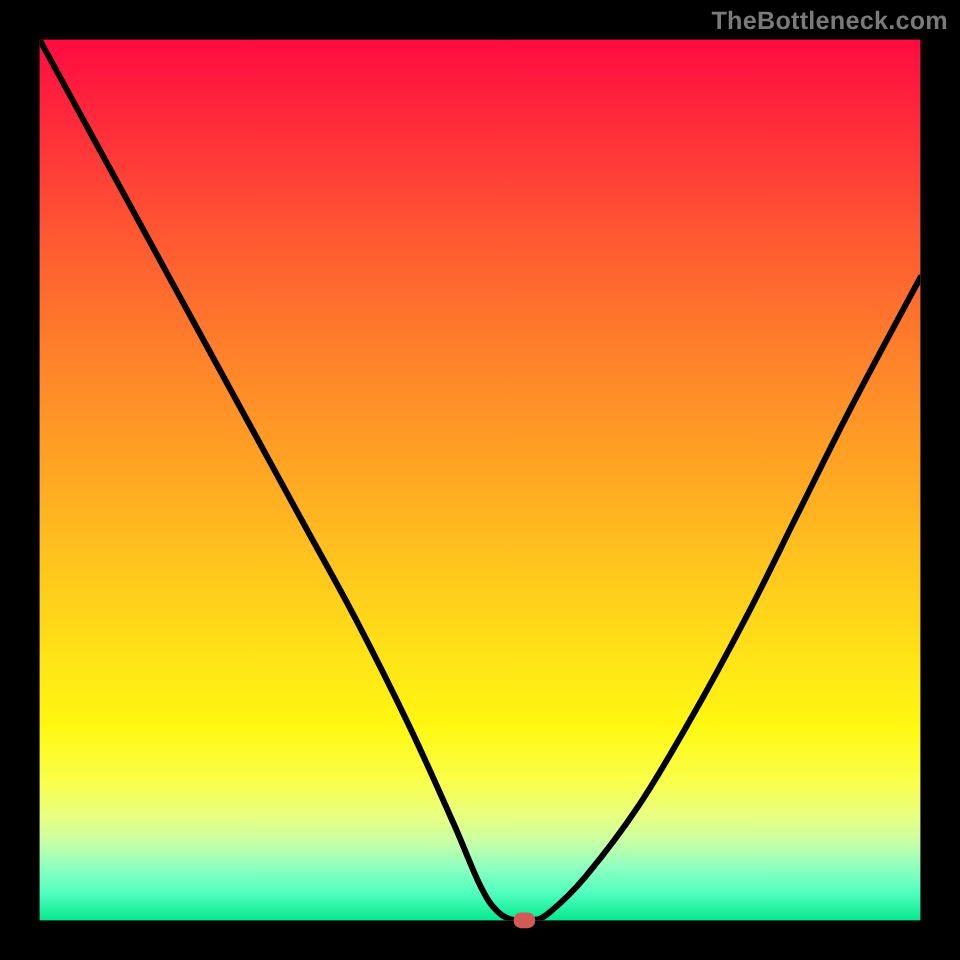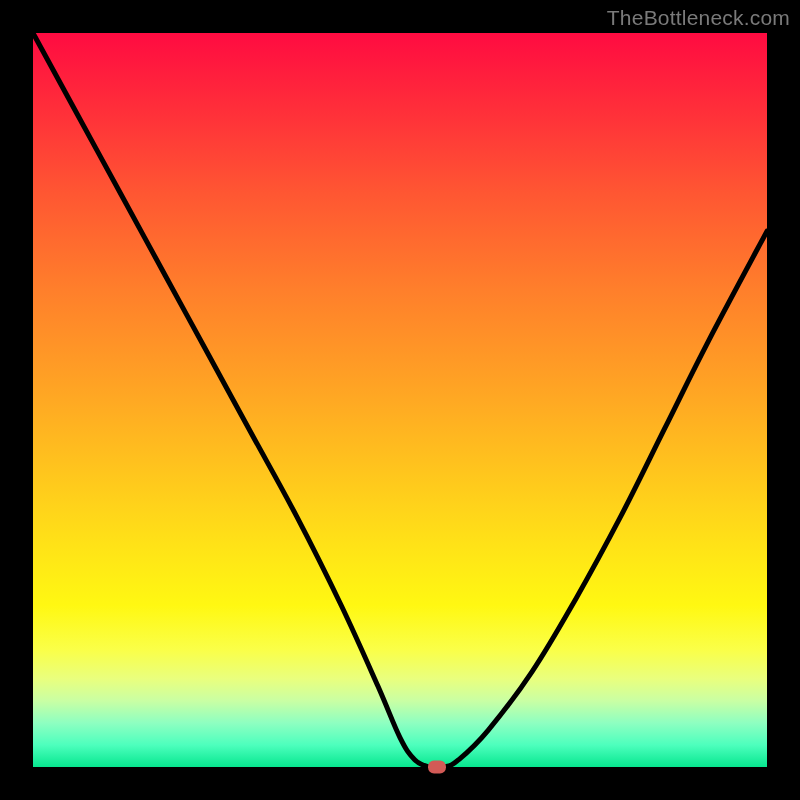--- a/index.html
+++ b/index.html
@@ -57,21 +57,21 @@
     background: #d25a56;
     transform: translate(-50%, -50%);
   }
   .watermark {
     position: absolute;
     top: 6px;
     right: 10px;
     color: #7a7a7a;
     font-size: 21px;
     letter-spacing: 0.2px;
-    font-weight: 400;
+    font-weight: 700;
   }
 </style>
 </head>
 <body>
 
 <div class="frame">
   <div class="plot-area">
     <svg class="curve-svg" viewBox="0 0 734 734" preserveAspectRatio="none">
       <path fill="none" stroke="#000" stroke-width="5" stroke-linecap="round" d="M 0.0 0.0 C 7.9 14.5, 28.2 51.7, 44.0 80.7 C 59.9 109.8, 72.2 132.4, 88.1 161.5 C 103.9 190.5, 116.3 213.2, 132.1 242.2 C 148.0 271.3, 160.3 293.9, 176.2 323.0 C 192.0 352.0, 204.3 374.6, 220.2 403.7 C 236.1 432.8, 248.4 454.1, 264.2 484.4 C 280.1 514.8, 293.7 542.1, 308.3 572.5 C 322.8 602.9, 334.4 629.5, 345.0 653.3 C 355.5 677.0, 360.4 691.4, 367.0 704.6 C 373.6 717.9, 376.4 721.4, 381.7 726.7 C 387.0 731.9, 391.1 732.7, 396.4 734.0 C 401.6 735.3, 405.8 735.3, 411.0 734.0 C 416.3 732.7, 417.8 733.3, 425.7 726.7 C 433.6 720.1, 441.9 713.2, 455.1 697.3 C 468.3 681.4, 483.3 662.4, 499.1 638.6 C 515.0 614.8, 527.3 592.9, 543.2 565.2 C 559.0 537.4, 571.3 514.8, 587.2 484.4 C 603.1 454.1, 615.4 428.1, 631.2 396.4 C 647.1 364.7, 656.8 344.0, 675.3 308.3 C 693.8 272.6, 723.4 218.0, 734.0 198.2" id="curve-path"></path>
     </svg>

